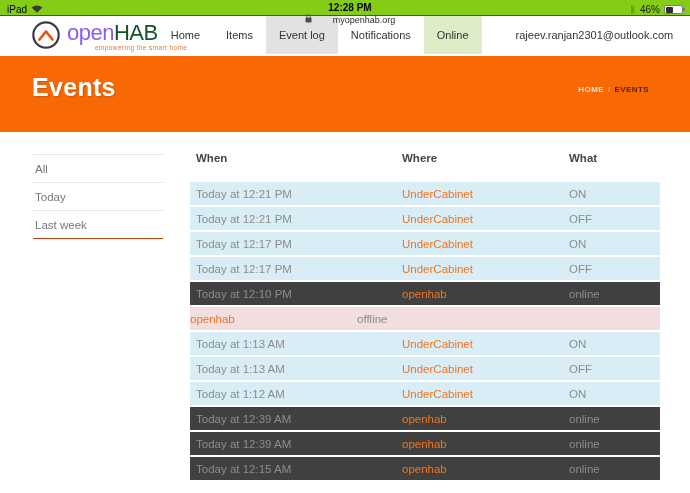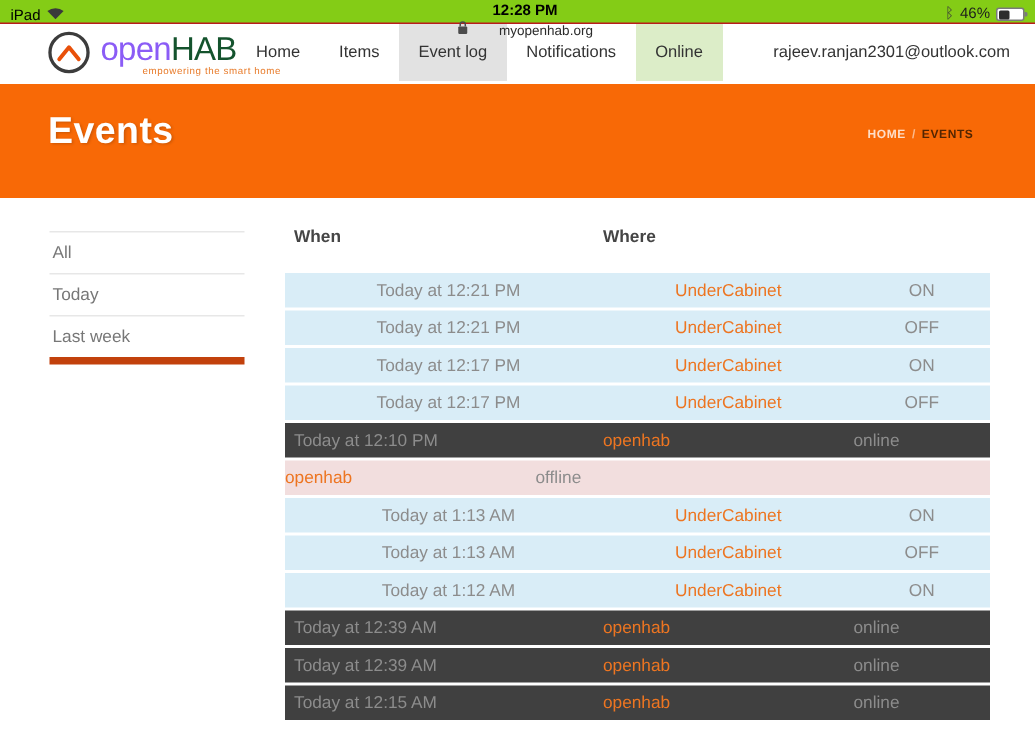--- a/index.html
+++ b/index.html
@@ -41,29 +41,29 @@
     text-shadow:1px 1px 2px rgba(0,0,0,0.18); letter-spacing:0.3px; }
   .breadcrumb { position:absolute; right:41px; top:29px; font-size:8px; font-weight:bold; letter-spacing:0.4px; }
   .bc-home { color:rgba(255,255,255,0.78); text-decoration:none; }
   .bc-sep { color:rgba(255,255,255,0.55); margin:0 4px; }
   .bc-current { color:rgba(40,20,0,0.8); }
 
   
   .content { display:flex; align-items:flex-start; }
   .sidebar { width:130px; margin-left:33px; margin-top:22px; list-style:none; }
   .sidebar li { border-top:1px solid #e7e7e7; padding:8px 2px 7px; font-size:11.5px; color:#777; cursor:pointer; }
-  .sidebar { border-bottom:5px solid #c2410c; }
+  .sidebar { border-bottom:1px solid #c2410c; }
 
   .table-area { margin-left:27px; width:470px; margin-top:20px; }
   .thead { display:flex; height:30px; font-size:11.5px; font-weight:bold; color:#454545; }
   .c1 { width:212px; padding-left:6px; }
   .c2 { width:167px; }
   .c3 { flex:1; }
   .erow { display:flex; align-items:center; height:23px; margin-bottom:2px; font-size:11.5px; color:#8c8c8c; }
-  .erow.info    { background:#d9edf7;text-align:center; }
+  .erow.info    { background:#d9edf7; }
   .erow.success { background:#404040; }
   .erow.danger  { background:#f2dede; }
   .where-link { color:#ed7521; cursor:pointer; }
 </style>
 </head>
 <body>
 
 <div class="status-bar">
   <div class="sb-left">
     <span>iPad</span>
@@ -147,20 +147,21 @@
 
       <li><span>Today</span></li>
 
       <li><span>Last week</span></li>
     </ul>
 
   <div class="table-area">
     <div class="thead">
       <div class="c1">When</div>
       <div class="c2">Where</div>
+      <div class="c3">What</div>
     </div>
     <div>
 
         <div class="erow info">
           <div class="c1">Today at 12:21 PM</div>
           <div class="c2"><span class="where-link">UnderCabinet</span></div>
           <div class="c3">ON</div>
         </div>
 
         <div class="erow info">

